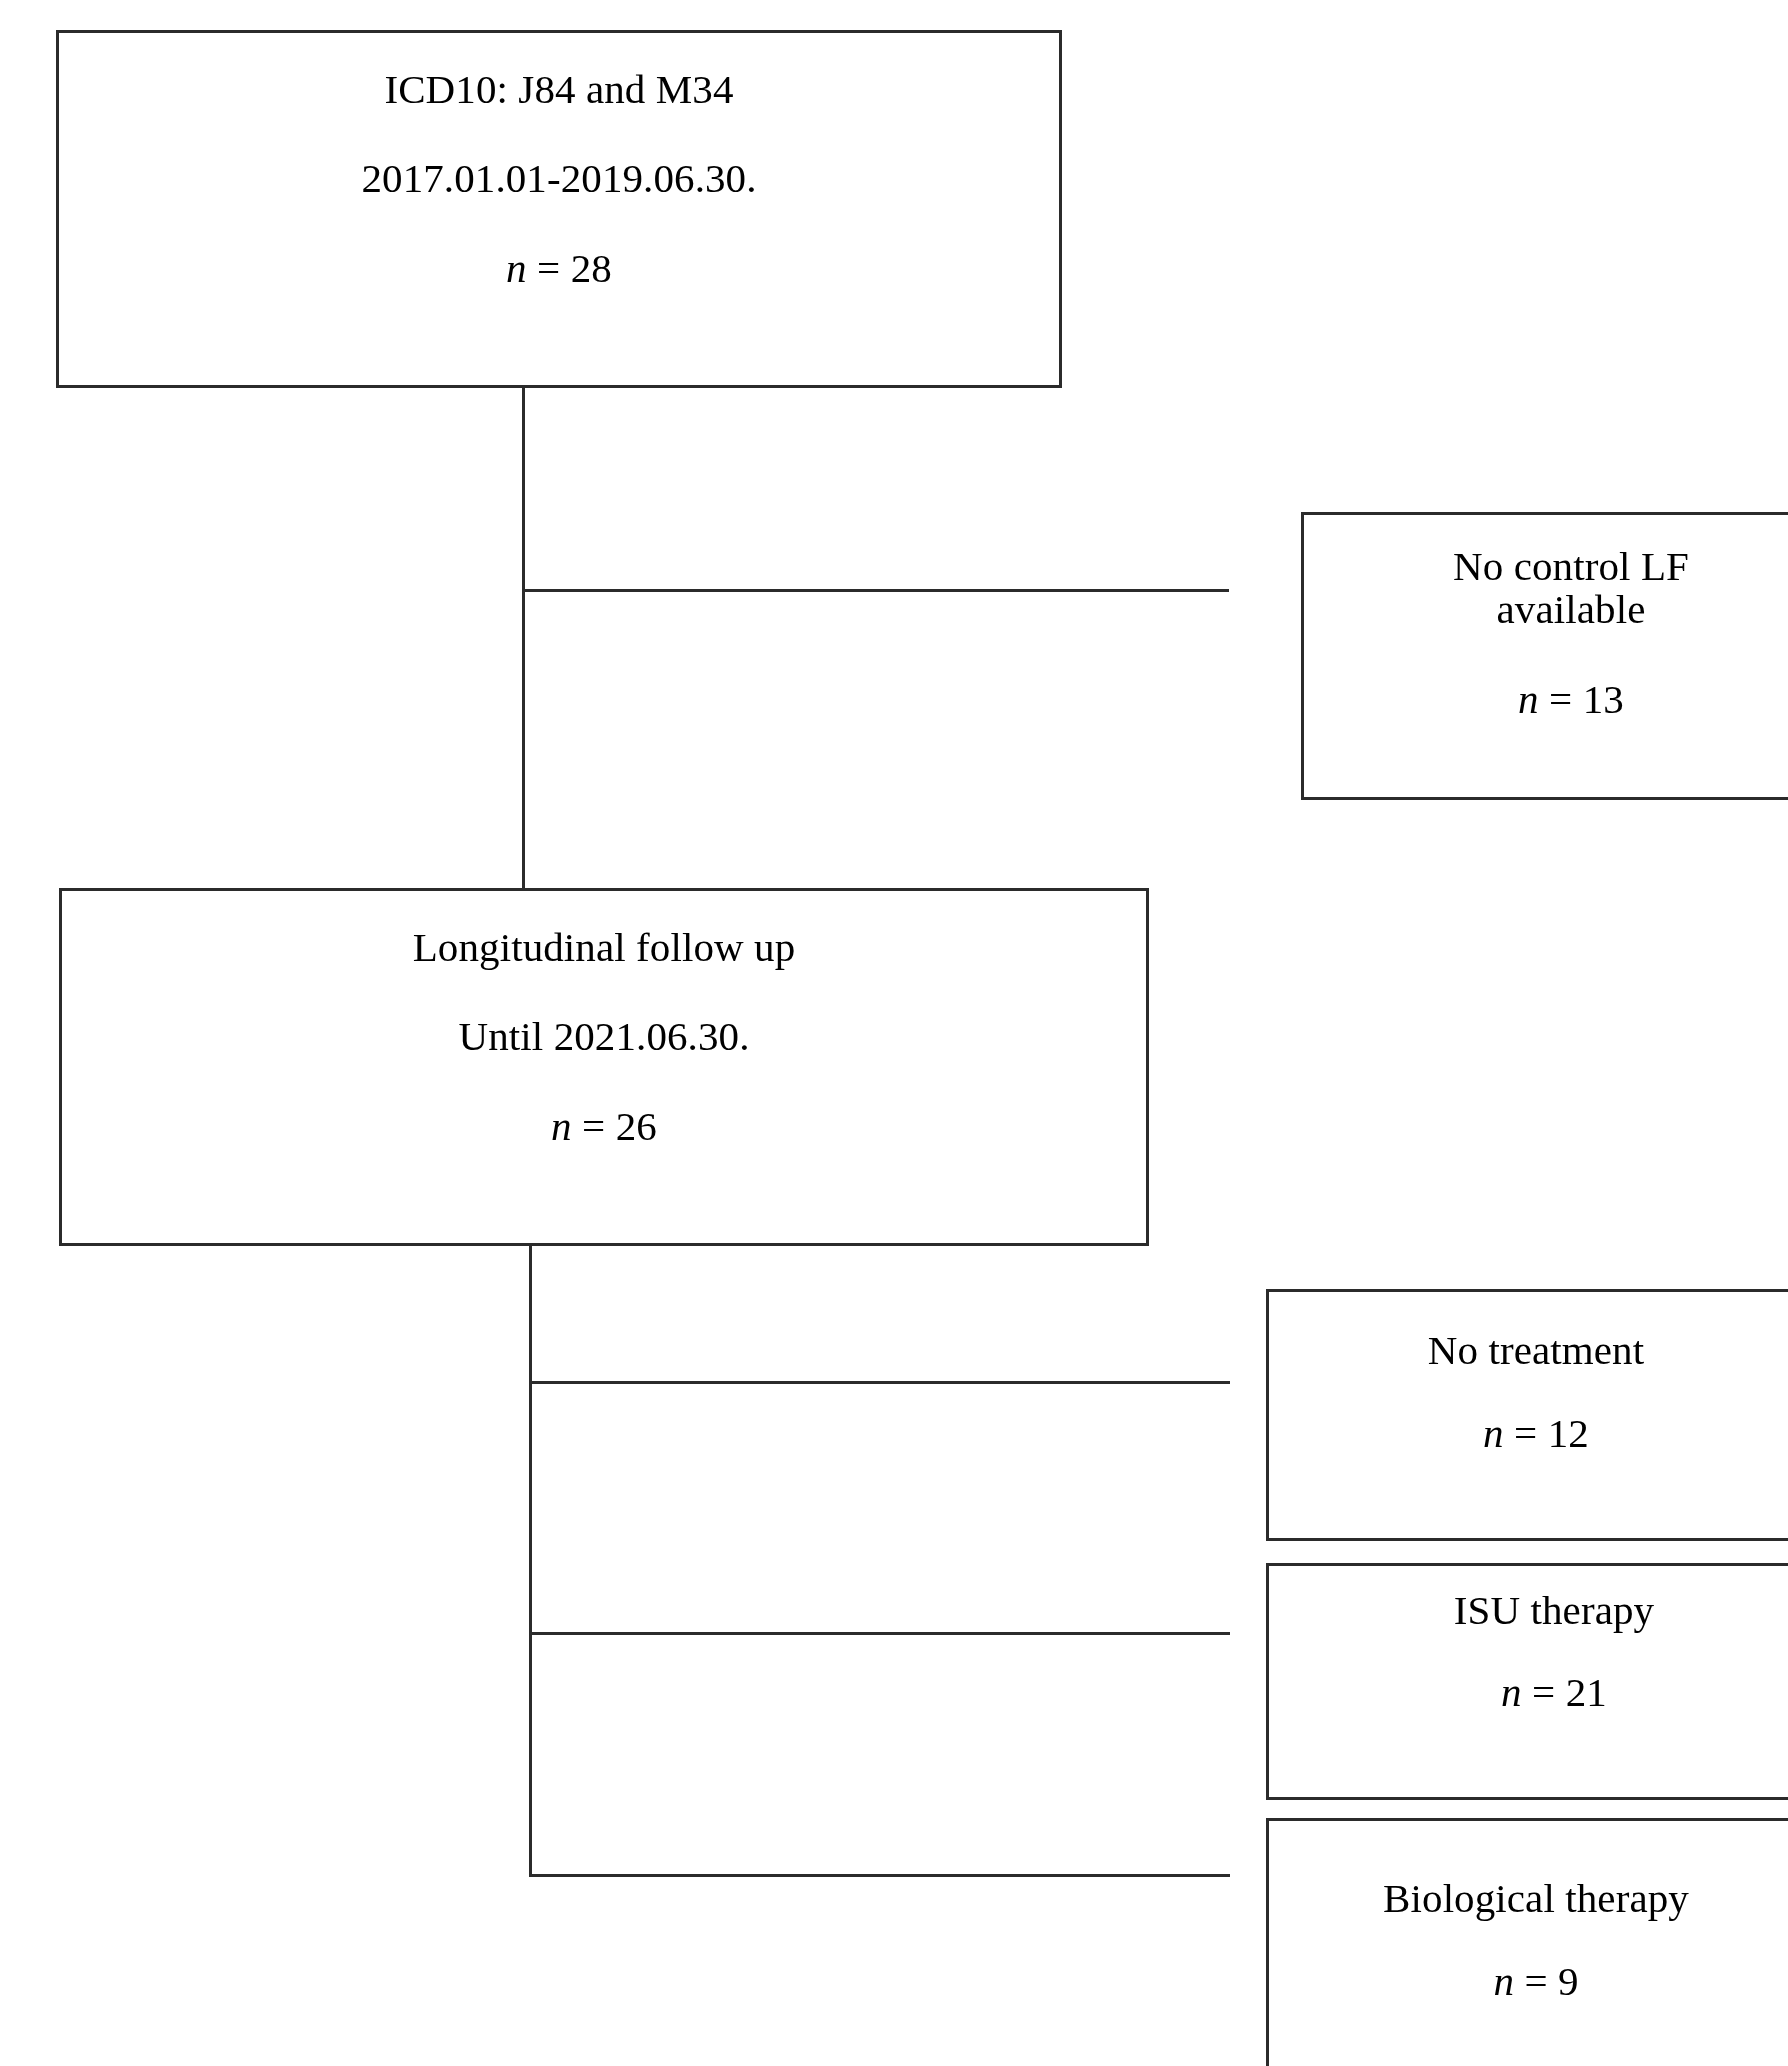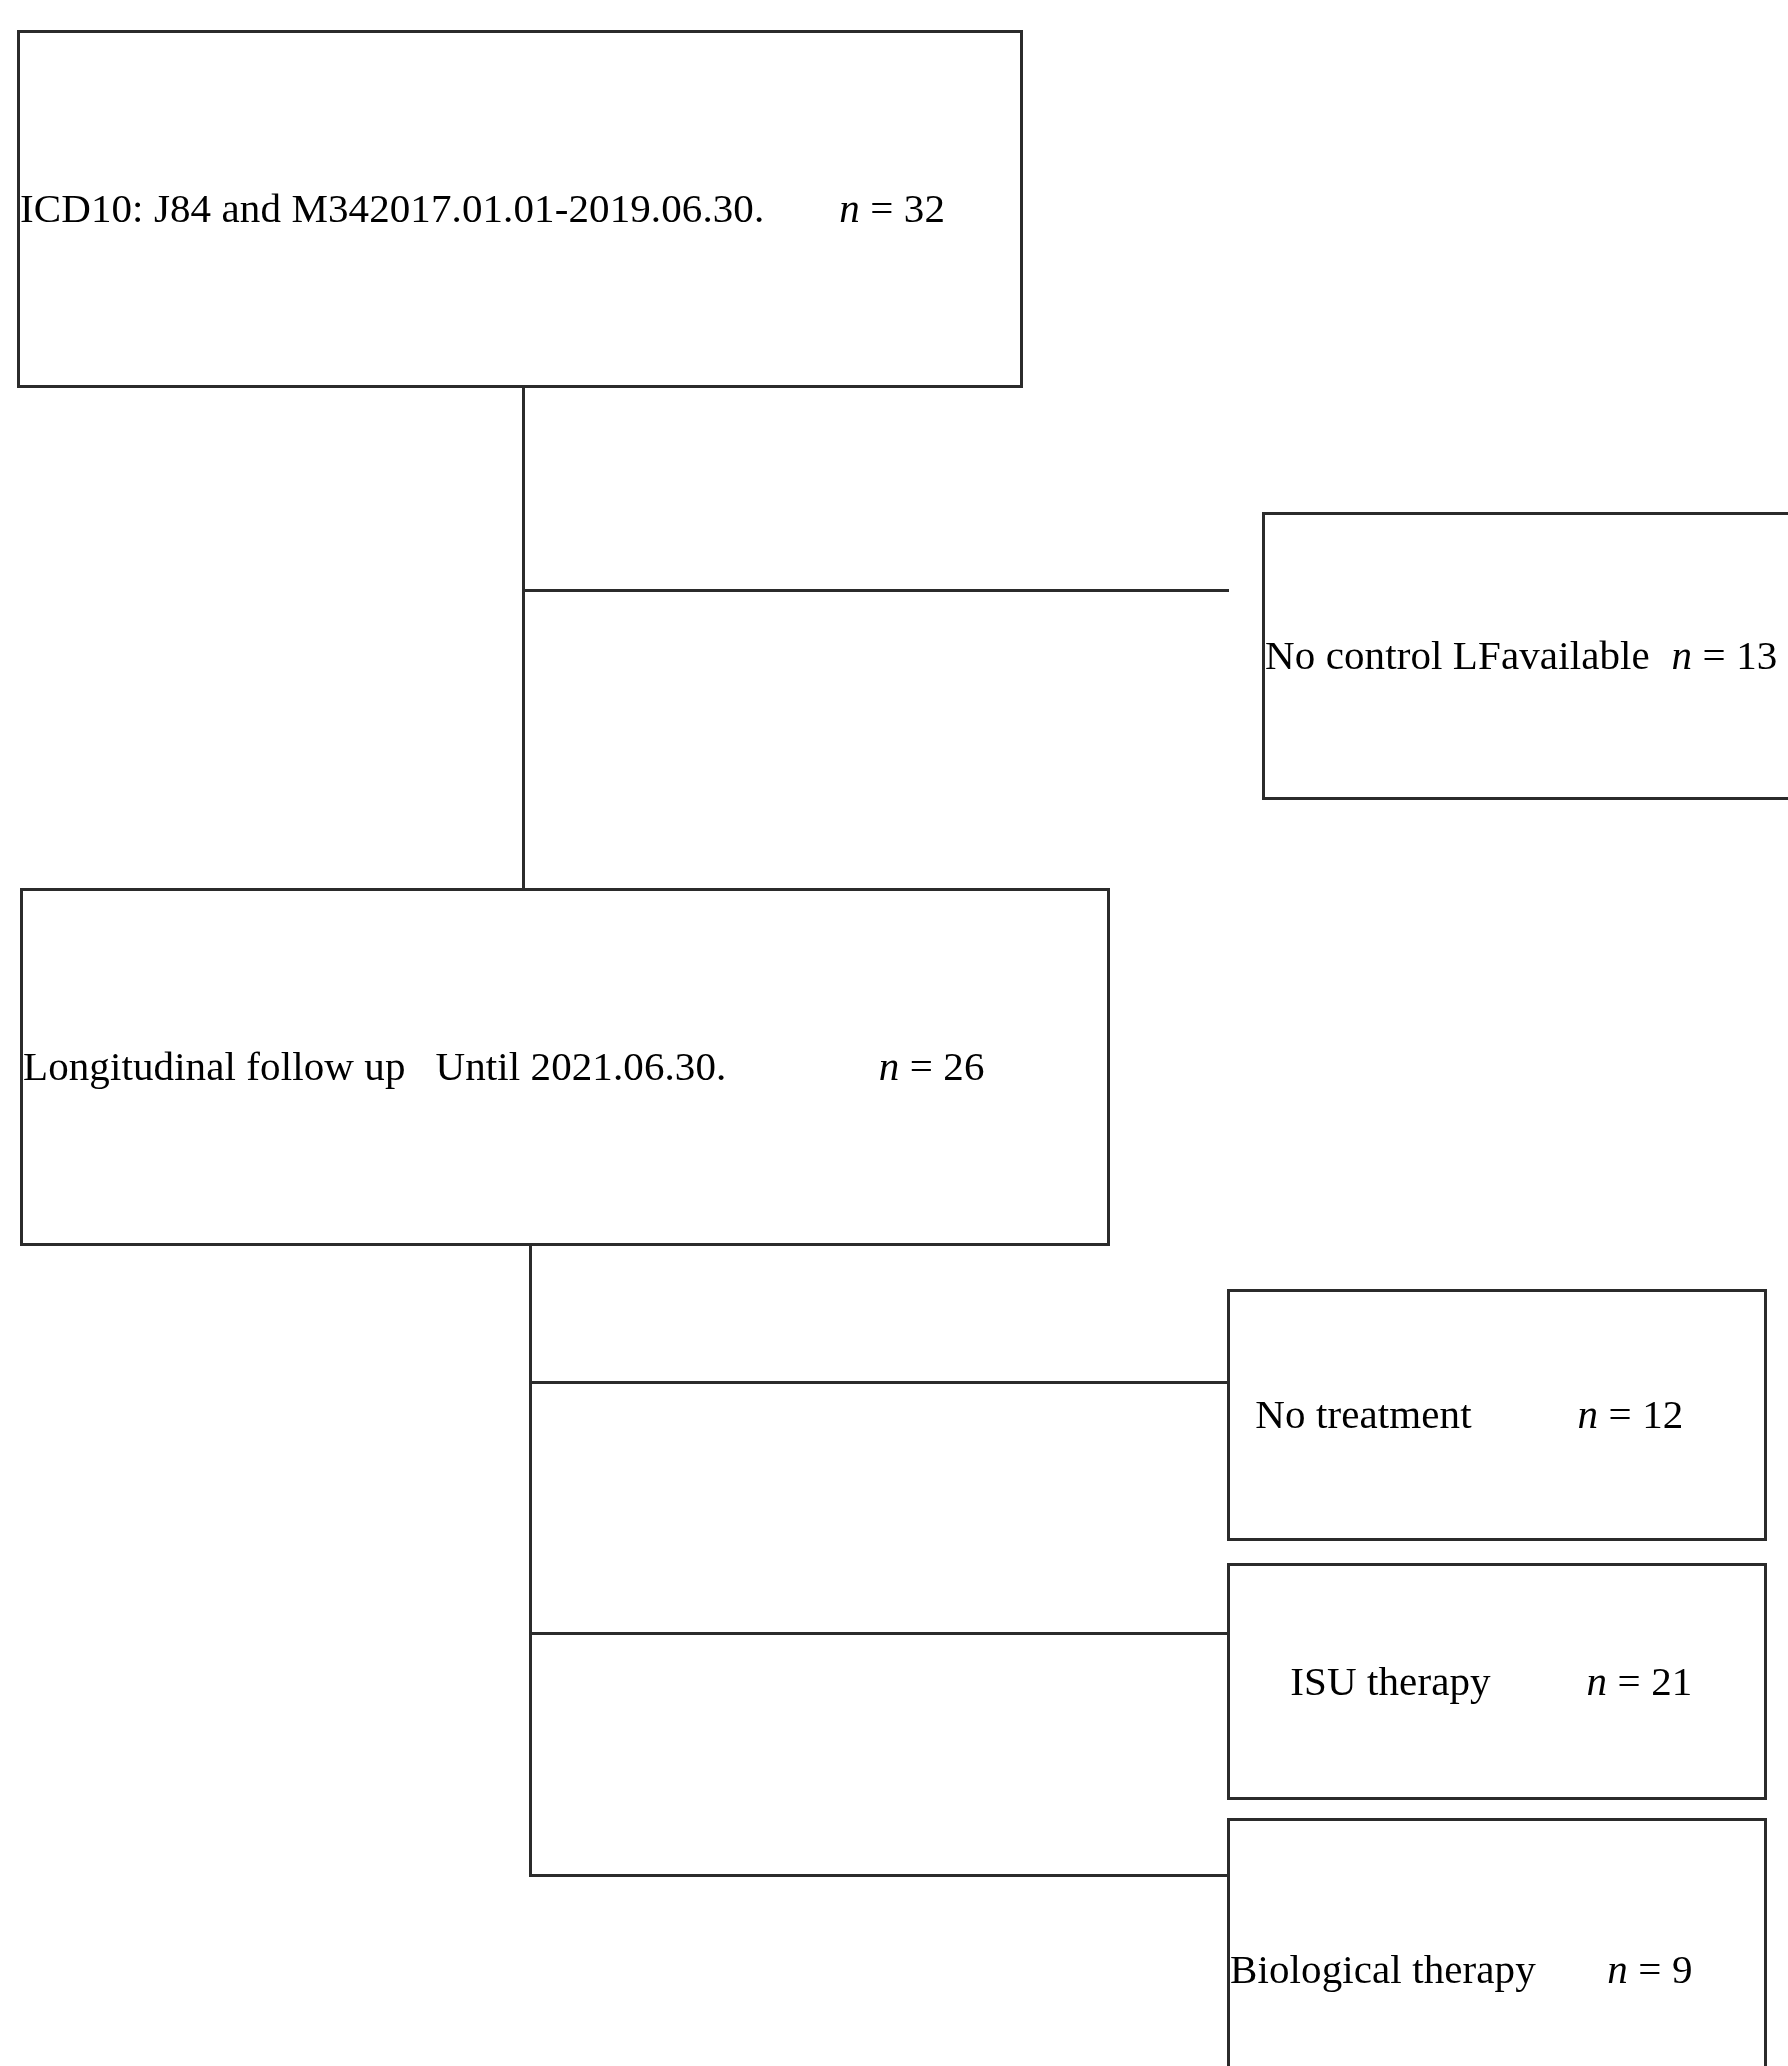--- a/index.html
+++ b/index.html
@@ -18,24 +18,25 @@
     height: 2066px;
     background: #ffffff;
     overflow: hidden;
   }
   .node-box {
     position: absolute;
     box-sizing: border-box;
     border: 3.1px solid #2b2b2b;
     background: #ffffff;
     display: flex;
-    flex-direction: row;
+    flex-direction: column;
     align-items: center;
     justify-content: center;
     text-align: center;
+    margin-left: 39px;
   }
   .node-line {
     display: block;
     width: 100%;
     text-align: center;
     font-size: 41px;
     line-height: 1.05;
     letter-spacing: 0.1px;
     white-space: nowrap;
   }
@@ -70,21 +71,21 @@
   <div class="connector h" style="left:529px; top:1874px; width:701px;"></div>
 
   <div class="node-box" style="left:17px; top:30px; width:1006px; height:358px;">
     <span class="node-line">ICD10: J84 and M34</span>
     <div class="spacer-md"></div>
     <span class="node-line">2017.01.01-2019.06.30.</span>
     <div class="spacer-md"></div>
     <span class="node-line">
       <span class="n-italic">n</span>
       <span>=</span>
-      <span>32</span>
+      <span>28</span>
     </span>
     <div class="spacer-lg"></div>
   </div>
 
   <div class="node-box" style="left:1262px; top:512px; width:540px; height:288px;">
     <span class="node-line">No control LF</span>
     <span class="node-line">available</span>
     <div class="spacer-md"></div>
     <span class="node-line">
       <span class="n-italic">n</span>

